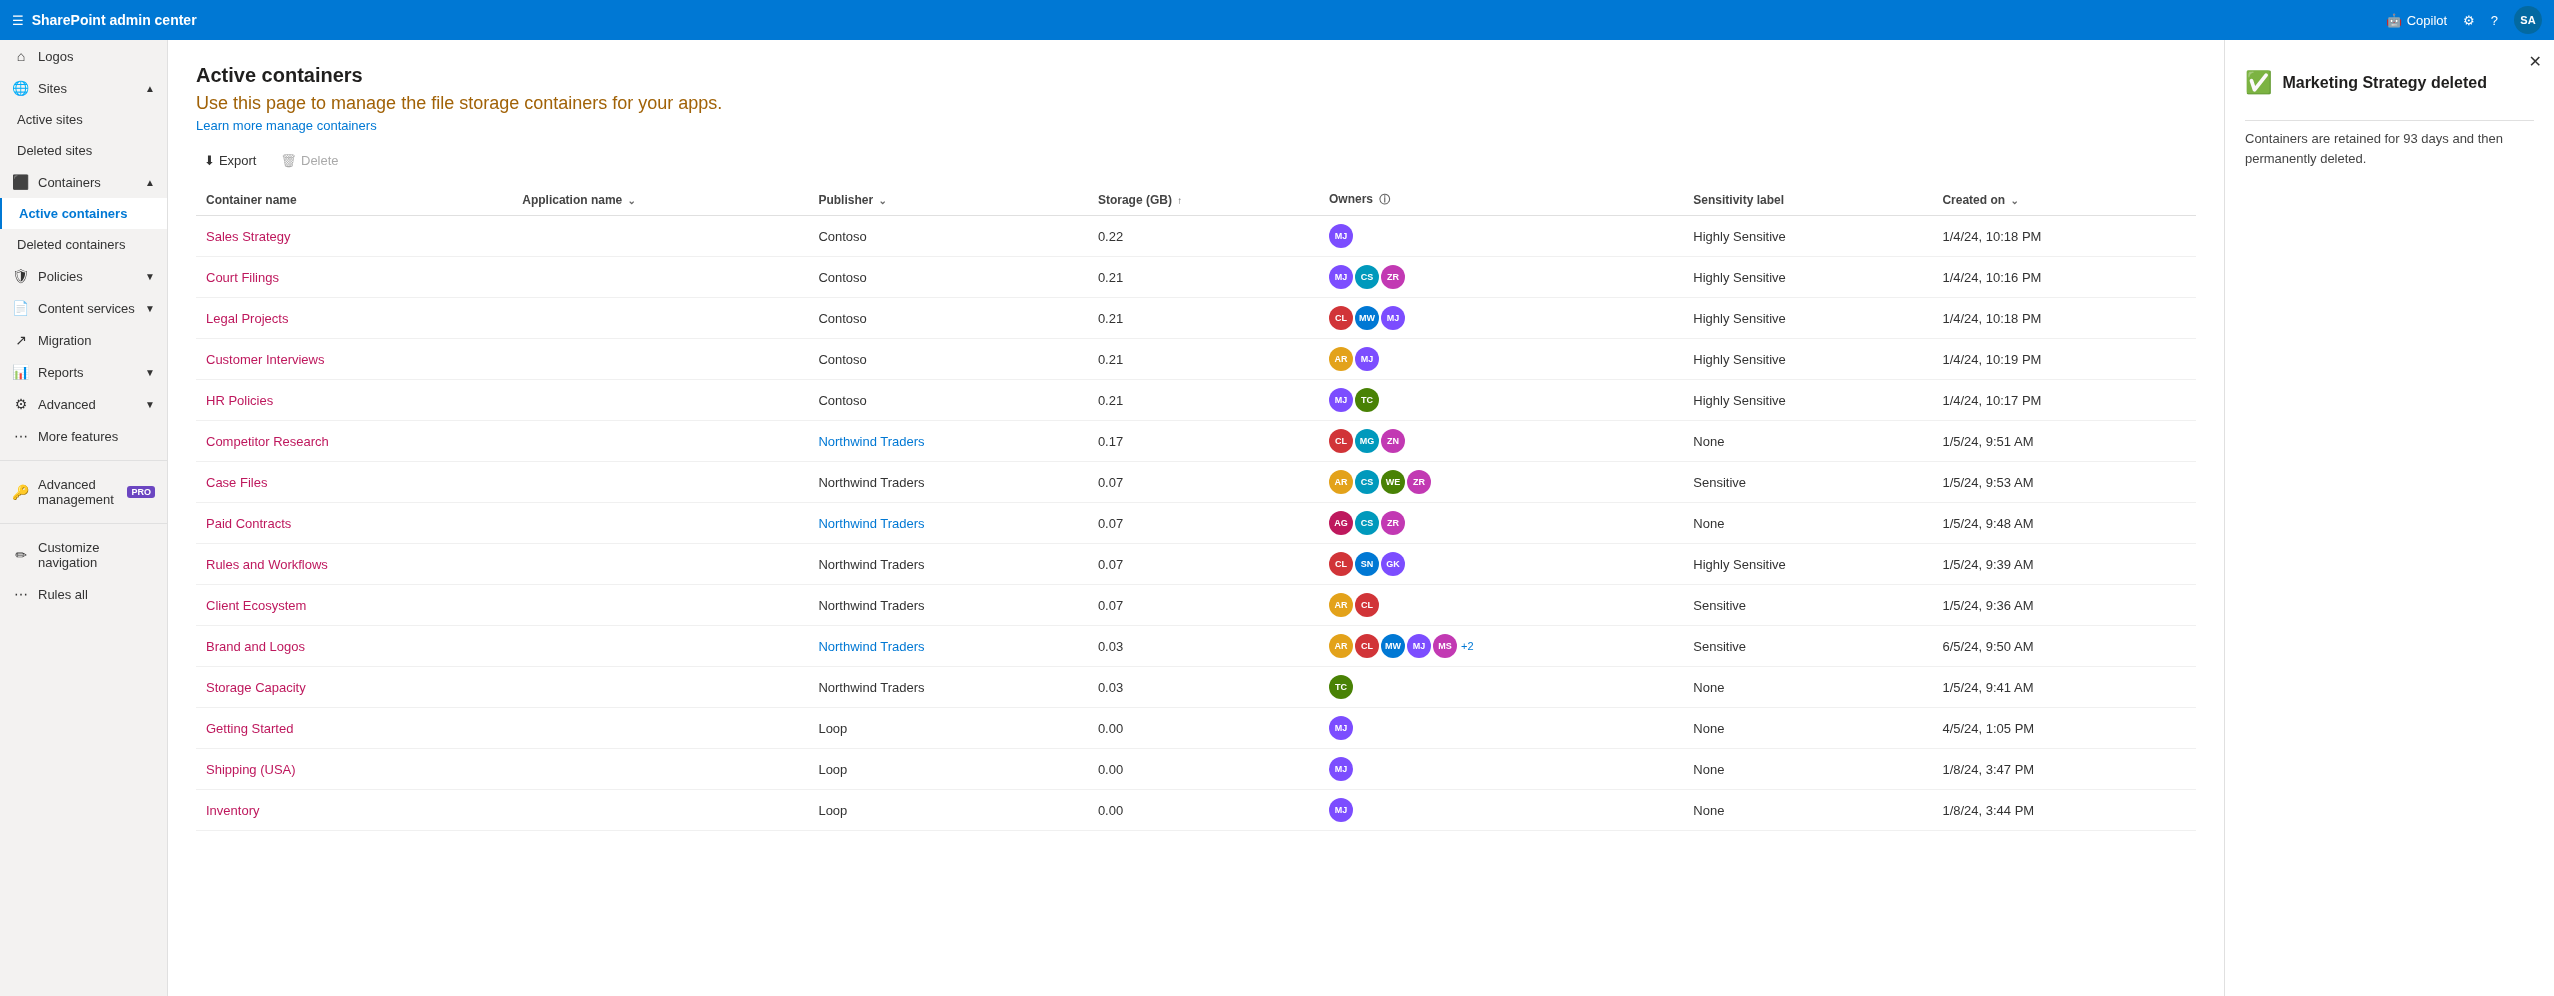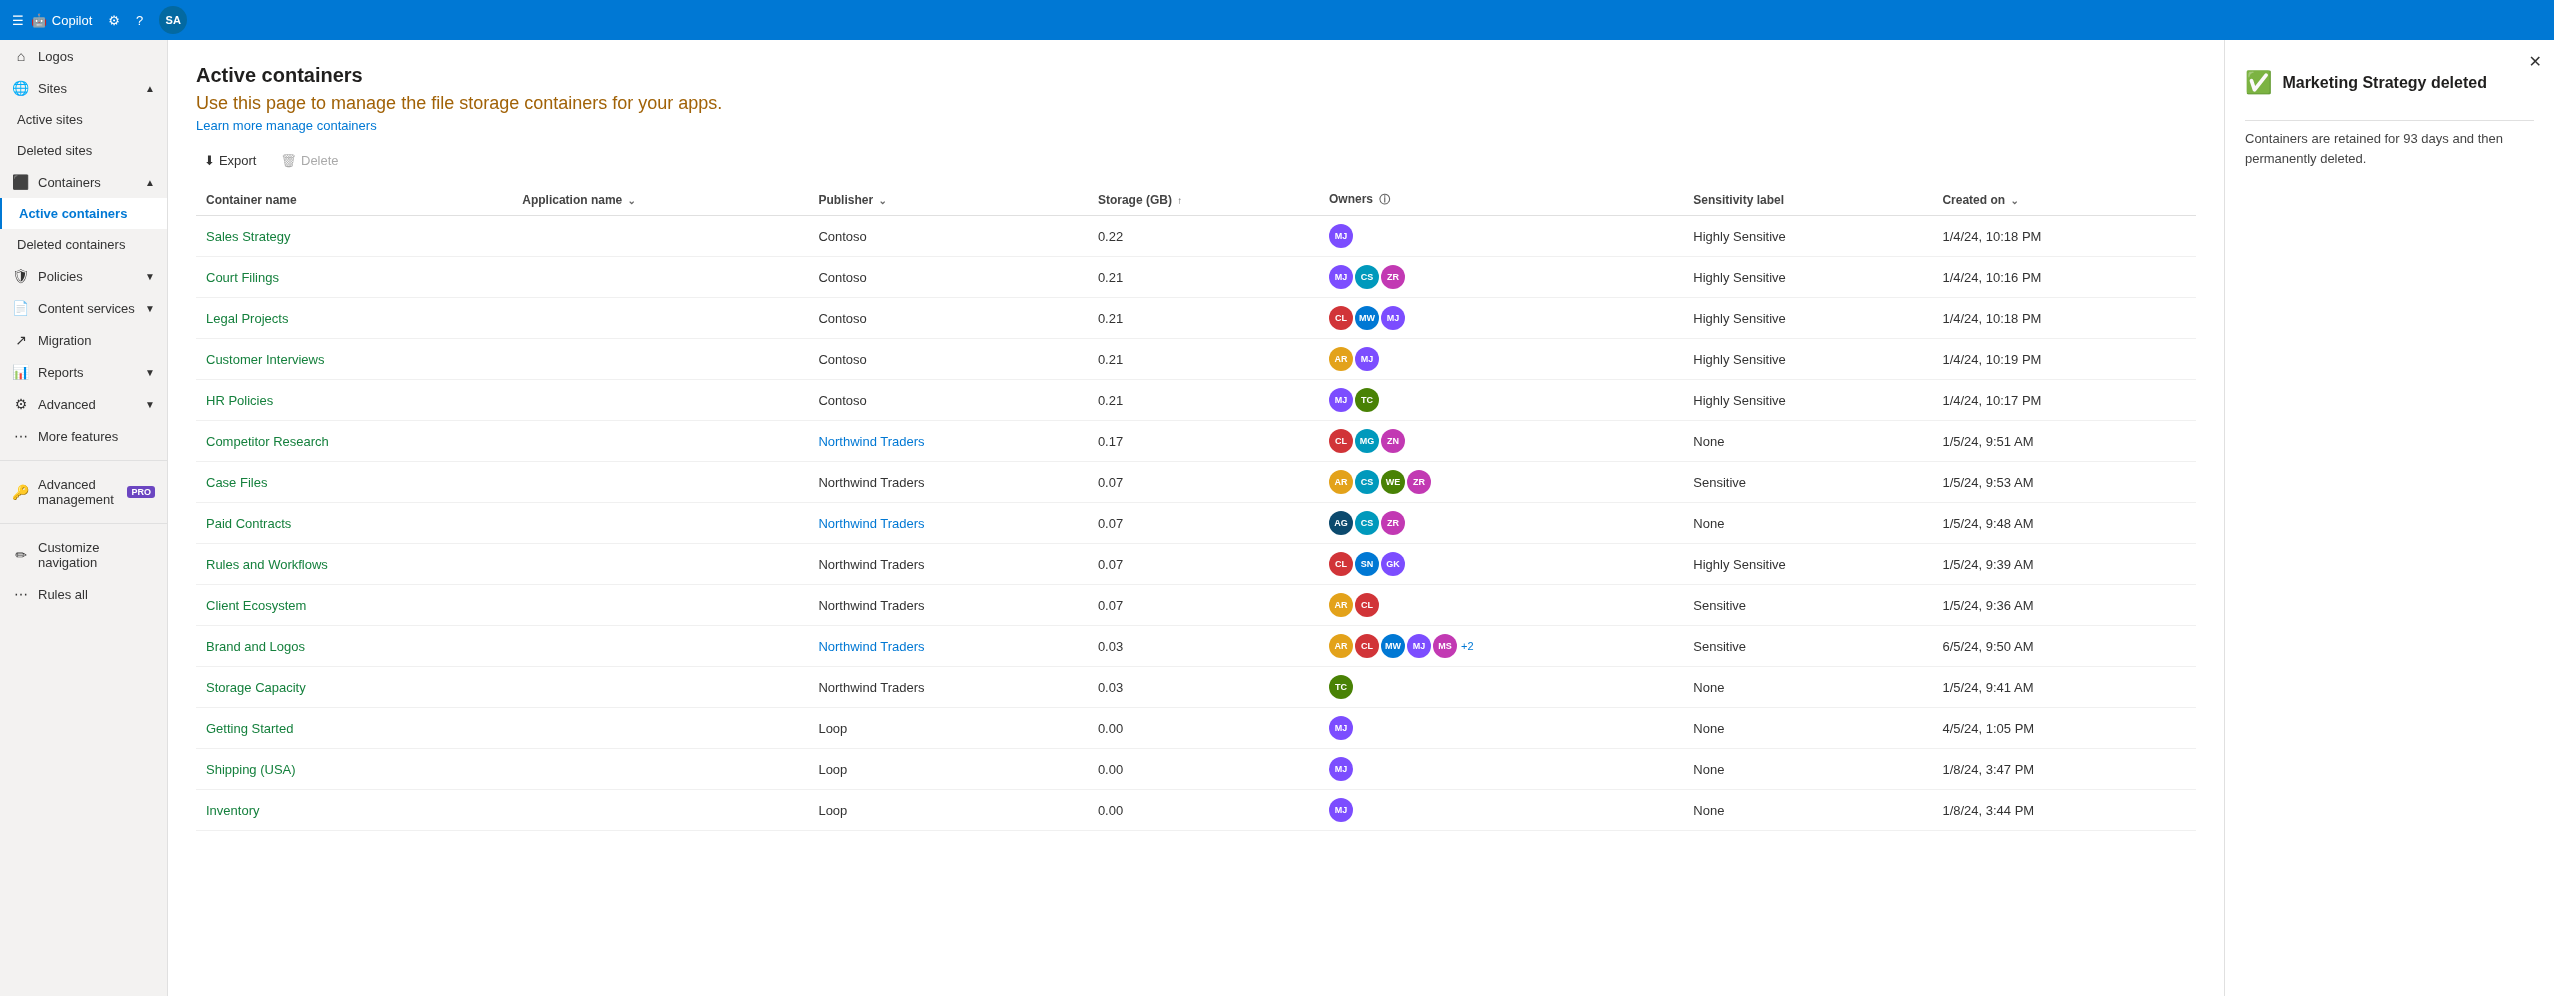--- a/index.html
+++ b/index.html
@@ -47,21 +47,21 @@
 
     .toolbar { display: flex; align-items: center; gap: 8px; margin: 16px 0 12px; }
     .toolbar-btn { display: flex; align-items: center; gap: 4px; background: none; border: none; cursor: pointer; font-size: 13px; color: #333; padding: 4px 8px; }
     .toolbar-btn.disabled { color: #aaa; cursor: default; }
 
     
     .table-wrap { overflow-x: auto; }
     table { width: 100%; border-collapse: collapse; font-size: 13px; }
     th { text-align: left; padding: 8px 10px; border-bottom: 1px solid #e0e0e0; font-weight: 600; color: #444; font-size: 12px; white-space: nowrap; }
     td { padding: 8px 10px; border-bottom: 1px solid #f0f0f0; vertical-align: middle; }
-    .col-link { color: #15803d; cursor: pointer; }
+    .col-link { color: #be185d; cursor: pointer; }
     .col-link.other-link { color: #0078d4; }
 
     .sort-icon { font-size: 10px; margin-left: 2px; color: #666; }
     .info-icon { font-size: 11px; color: #666; margin-left: 3px; cursor: help; }
 
     
     .owners { display: flex; align-items: center; gap: 2px; }
     .owner-av { width: 24px; height: 24px; border-radius: 50%; display: flex; align-items: center; justify-content: center; font-size: 9px; font-weight: 700; color: white; flex-shrink: 0; }
     .owner-extra { font-size: 11px; color: #0078d4; margin-left: 2px; }
 
@@ -75,20 +75,21 @@
 
     .divider { height: 1px; background: #e0e0e0; margin: 8px 0; }
   </style>
 </head>
 <body>
 
 <div class="topbar">
   <button class="topbar-icon-btn">
     <span>☰</span>
   </button>
+  <span class="topbar-title">SharePoint admin center</span>
   <div class="topbar-right">
     <button class="topbar-icon-btn">
       <span>🤖</span>
       <span>Copilot</span>
     </button>
     <button class="topbar-icon-btn">
       <span>⚙</span>
     </button>
     <button class="topbar-icon-btn">
       <span>?</span>
@@ -323,21 +324,21 @@
                 <td>Sensitive</td>
                 <td>1/5/24, 9:53 AM</td>
               </tr>
               <tr>
                 <td><span class="col-link">Paid Contracts</span></td>
                 <td></td>
                 <td><span class="col-link other-link">Northwind Traders</span></td>
                 <td>0.07</td>
                 <td>
                   <div class="owners">
-                    <div class="owner-av" style="background: #0c4a6e;">AG</div>
+                    <div class="owner-av" style="background: #be185d;">AG</div>
                     <div class="owner-av" style="background: rgb(0, 153, 188);">CS</div>
                     <div class="owner-av" style="background: rgb(194, 57, 179);">ZR</div>
                   </div>
                 </td>
                 <td>None</td>
                 <td>1/5/24, 9:48 AM</td>
               </tr>
               <tr>
                 <td><span class="col-link">Rules and Workflows</span></td>
                 <td></td>

